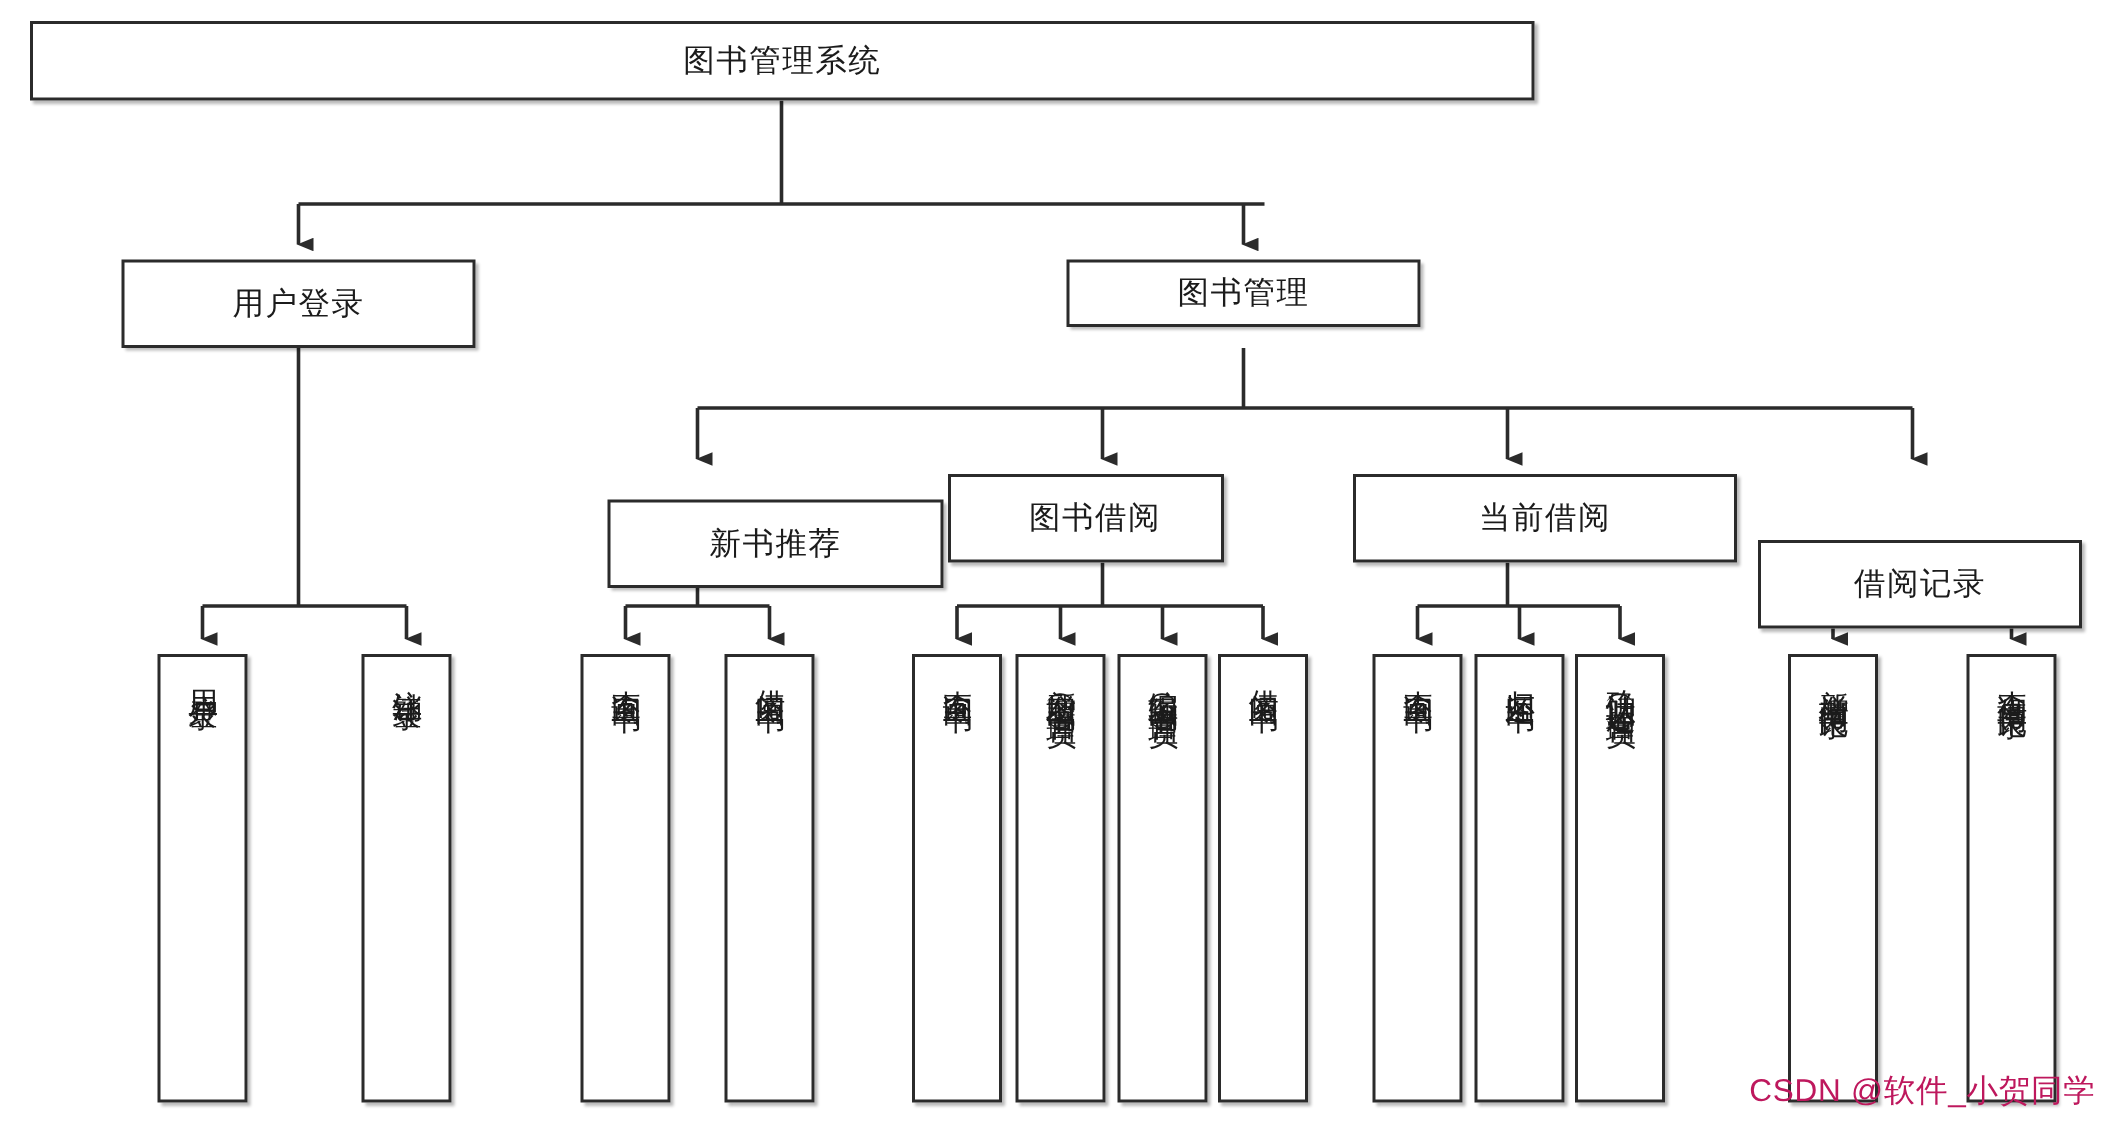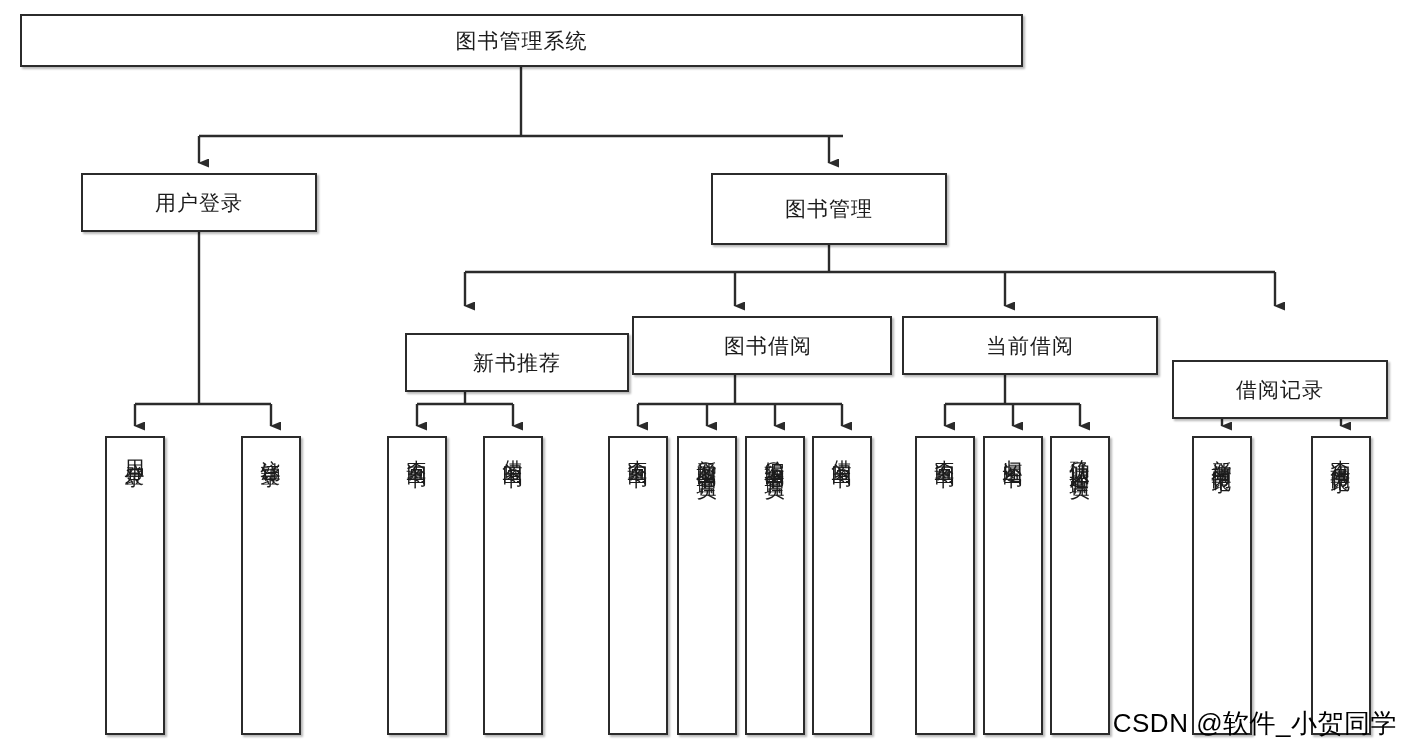--- a/index.html
+++ b/index.html
@@ -52,22 +52,22 @@
     text-orientation: upright;
     font-size: 20px;
     letter-spacing: 3px;
     white-space: nowrap;
     line-height: 1;
   }
   #watermark {
     position: absolute;
     right: 8px;
     bottom: 6px;
-    font-size: 26px;
-    color: #000000;
+    font-size: 21px;
+    color: #be185d;
     letter-spacing: 0.5px;
     z-index: 5;
     white-space: nowrap;
   }
 </style>
 </head>
 <body>
 
 <div id="canvas">
 
@@ -121,28 +121,28 @@
     </g>
   </svg>
 
   <div class="node" style="left:20px; top:14px; width:1003px; height:53px;">
     <span class="node-label">图书管理系统</span>
   </div>
 
   <div class="node" style="left:81px; top:173px; width:236px; height:59px;">
     <span class="node-label">用户登录</span>
   </div>
-  <div class="node" style="left:711px; top:173px; width:236px; height:72px;">
+  <div class="node" style="left:711px; top:173px; width:236px; height:45px;">
     <span class="node-label">图书管理</span>
   </div>
 
   <div class="node" style="left:362px; top:333px; width:224px; height:59px;margin-left:43px;">
     <span class="node-label">新书推荐</span>
   </div>
-  <div class="node" style="left:632px; top:316px; width:260px; height:59px;padding-left:12px;">
+  <div class="node" style="left:632px; top:316px; width:184px; height:59px;padding-left:12px;">
     <span class="node-label">图书借阅</span>
   </div>
   <div class="node" style="left:902px; top:316px; width:256px; height:59px;">
     <span class="node-label">当前借阅</span>
   </div>
   <div class="node" style="left:1172px; top:316px; width:216px; height:59px;margin-top:44px;">
     <span class="node-label">借阅记录</span>
   </div>
 
   <div class="node leaf" style="left:105px; top:436px; width:60px; height:299px;">

